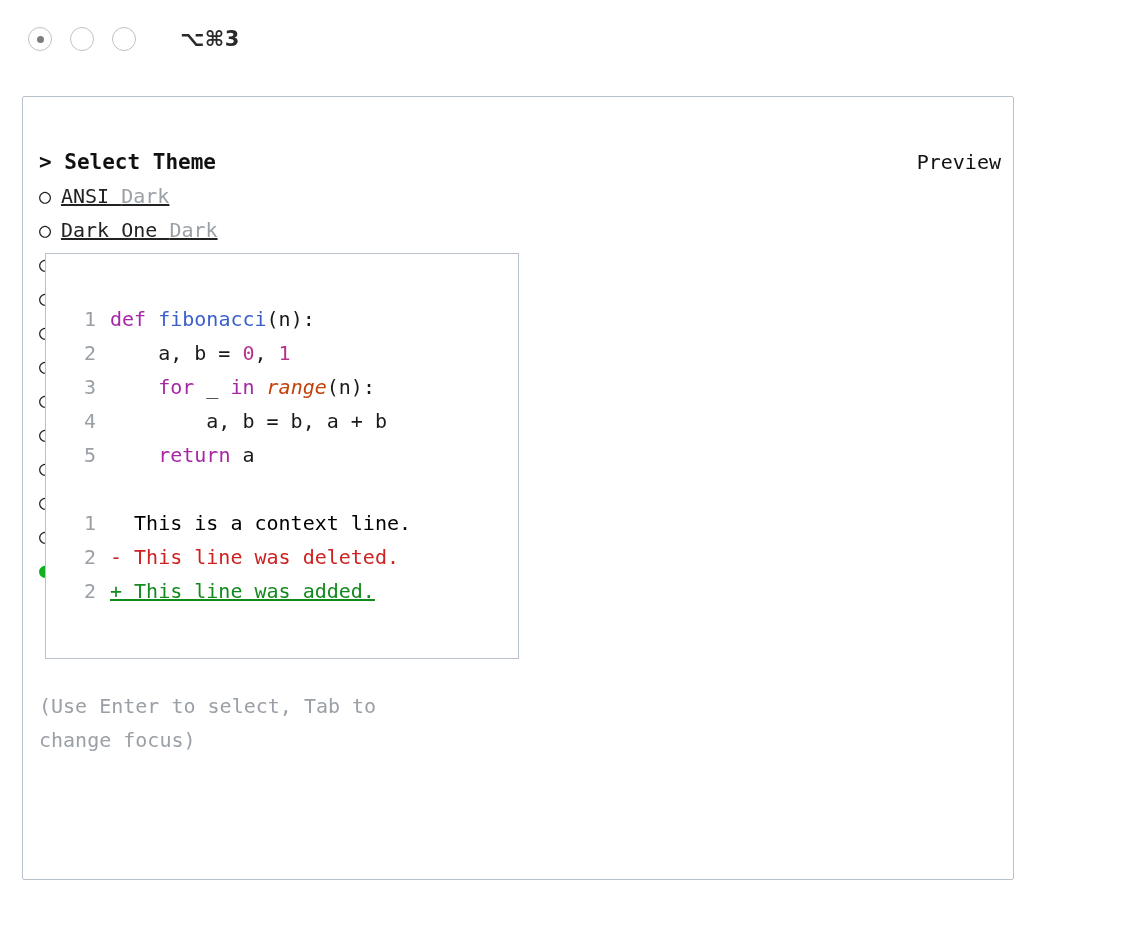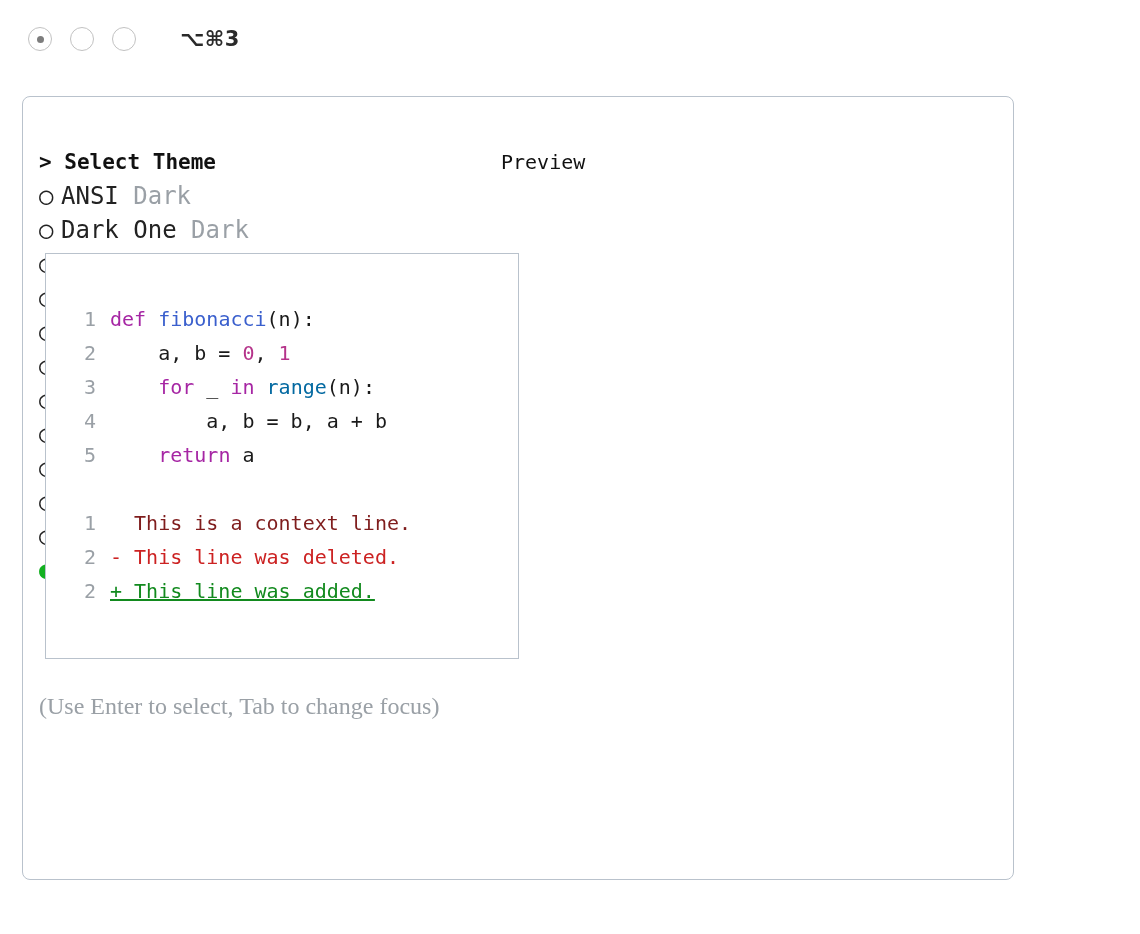--- a/index.html
+++ b/index.html
@@ -58,21 +58,21 @@
     color: #2a2a2a;
     letter-spacing: 0.5px;
   }
   .panel {
     position: absolute;
     left: 22px;
     top: 96px;
     width: 992px;
     height: 784px;
     border: 1.5px solid #b9c2cc;
-    border-radius: 8px;
+    border-radius: 2px;
     box-sizing: border-box;
     background: #ffffff;
   }
   .panel-inner {
     position: relative;
     width: 100%;
     height: 100%;
   }
   .col-left {
     position: absolute;
@@ -87,54 +87,55 @@
     width: 500px;
   }
   .heading {
     font-size: 21px;
     font-weight: bold;
     color: #111111;
     line-height: 34px;
     white-space: pre;
   }
   .opt {
-    font-size: 24px;
+    font-size: 20px;
     line-height: 34px;
     white-space: pre;
     color: #222222;
+    text-decoration: underline;
   }
   .opt .marker {
     display: inline-block;
     width: 22px;
   }
   .opt.selected {
     color: #12b020;
   }
   .opt.selected .marker {
     color: #12b020;
   }
   .opt .variant {
     color: #9aa0a6;
   }
   .spacer {
     height: 34px;
   }
   .hint {
-    font-size: 24px;
+    font-size: 20px;
     line-height: 34px;
     color: #9aa0a6;
     white-space: pre-wrap;
     max-width: 410px;
-    font-family: Liberation Serif, serif;
   }
   .preview-label {
     font-size: 20px;
     color: #111111;
     line-height: 34px;
     white-space: pre;
+    text-align: right;
   }
   .preview-box {
     position: absolute;
     left: 22px;
     top: 156px;
     width: 474px;
     height: 406px;
     border: 1.5px solid #b9c2cc;
     box-sizing: border-box;
     background: #ffffff;
@@ -151,23 +152,23 @@
   .ln {
     display: inline-block;
     width: 28px;
     text-align: right;
     color: #9aa0a6;
     margin-right: 14px;
   }
   .kw { color: #a626a4; }
   .fn { color: #3a5fcd; }
   .num { color: #b5338a; }
-  .blt { color: #0369a1; }
+  .blt { color: #c2410c; font-style: italic; }
   .id { color: #1a1a1a; }
-  .diff-ctx { color: #7f1d1d; }
+  .diff-ctx { color: #000000; }
   .diff-del { color: #cc2222; }
   .diff-add { color: #128a1e; text-decoration: underline; }
 </style>
 </head>
 <body>
 
 <div class="window">
 
   <div class="titlebar">
     <div class="dot filled"></div>

